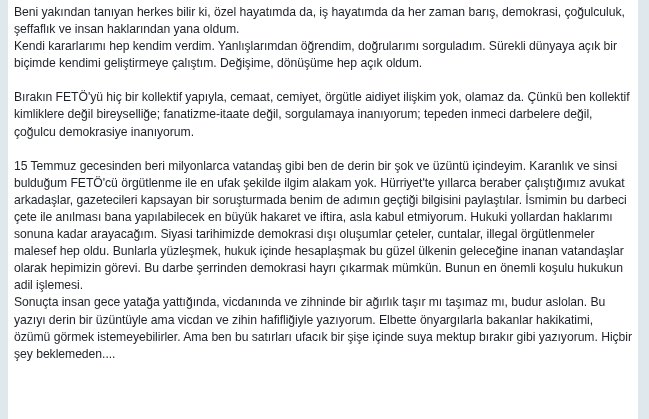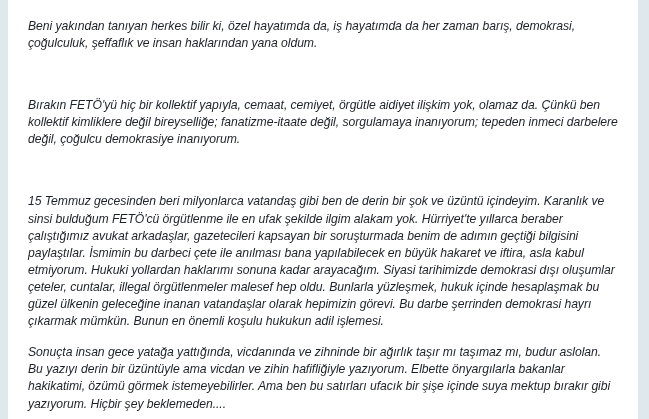--- a/index.html
+++ b/index.html
@@ -24,32 +24,32 @@
       padding: 4px 6px 0 6px;
     }
     .post-text {
       font-family: "Liberation Sans", sans-serif;
       font-size: 12.2px;
       line-height: 17.1px;
       color: #1d2129;
       letter-spacing: -0.05px;
     }
     .para {
-      margin: 14px;
-      font-style: italic;
+      margin: 0;
     }
     .gap {
       height: 17px;
     }
   </style>
 </head>
 <body>
 
 <div class="panel">
   <div class="post-text">
     <p class="para">Beni yakından tanıyan herkes bilir ki, özel hayatımda da, iş hayatımda da her zaman barış, demokrasi, çoğulculuk, şeffaflık ve insan haklarından yana oldum.</p>
+    <p class="para">Kendi kararlarımı hep kendim verdim. Yanlışlarımdan öğrendim, doğrularımı sorguladım. Sürekli dünyaya açık bir biçimde kendimi geliştirmeye çalıştım. Değişime, dönüşüme hep açık oldum.</p>
     <div class="gap"></div>
     <p class="para">Bırakın FETÖ'yü hiç bir kollektif yapıyla, cemaat, cemiyet, örgütle aidiyet ilişkim yok, olamaz da. Çünkü ben kollektif kimliklere değil bireyselliğe; fanatizme-itaate değil, sorgulamaya inanıyorum; tepeden inmeci darbelere değil, çoğulcu demokrasiye inanıyorum.</p>
     <div class="gap"></div>
     <p class="para">15 Temmuz gecesinden beri milyonlarca vatandaş gibi ben de derin bir şok ve üzüntü içindeyim. Karanlık ve sinsi bulduğum FETÖ'cü örgütlenme ile en ufak şekilde ilgim alakam yok. Hürriyet'te yıllarca beraber çalıştığımız avukat arkadaşlar, gazetecileri kapsayan bir soruşturmada benim de adımın geçtiği bilgisini paylaştılar. İsmimin bu darbeci çete ile anılması bana yapılabilecek en büyük hakaret ve iftira, asla kabul etmiyorum. Hukuki yollardan haklarımı sonuna kadar arayacağım. Siyasi tarihimizde demokrasi dışı oluşumlar çeteler, cuntalar, illegal örgütlenmeler malesef hep oldu. Bunlarla yüzleşmek, hukuk içinde hesaplaşmak bu güzel ülkenin geleceğine inanan vatandaşlar olarak hepimizin görevi. Bu darbe şerrinden demokrasi hayrı çıkarmak mümkün. Bunun en önemli koşulu hukukun adil işlemesi.</p>
     <p class="para">Sonuçta insan gece yatağa yattığında, vicdanında ve zihninde bir ağırlık taşır mı taşımaz mı, budur aslolan. Bu yazıyı derin bir üzüntüyle ama vicdan ve zihin hafifliğiyle yazıyorum. Elbette önyargılarla bakanlar hakikatimi, özümü görmek istemeyebilirler. Ama ben bu satırları ufacık bir şişe içinde suya mektup bırakır gibi yazıyorum. Hiçbir şey beklemeden....</p>
   </div>
 </div>
 
 </body></html>

